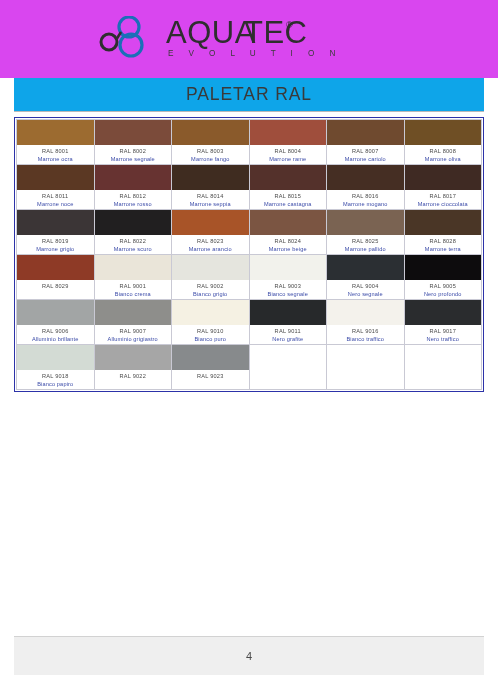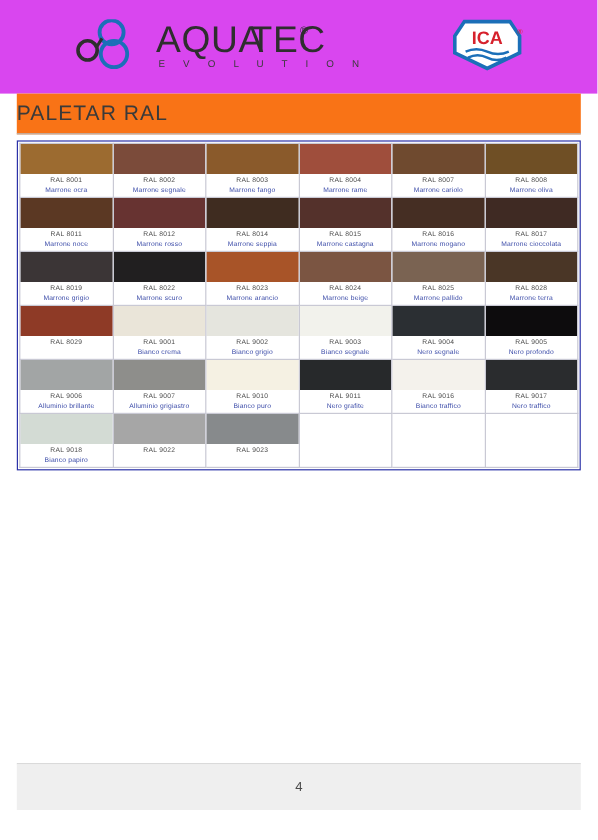--- a/index.html
+++ b/index.html
@@ -26,23 +26,24 @@
     gap: 10px;
   }
   .logo-mark { flex: 0 0 auto; }
   .logo-word { flex: 0 0 auto; }
   .logo-ica  { flex: 0 0 auto; }
 
   
   .title-bar {
     margin: 0 14px;
     height: 33px;
-    background: #f97316;
+    background: #0ea5e9;
     display: flex;
     align-items: center;
+    justify-content: center;
     border-bottom: 1px solid #b9b9b9;
   }
   .title-bar .title {
     font-size: 17.5px;
     letter-spacing: 0.9px;
     color: #3a3a3a;
     font-weight: 400;
   }
 
   
@@ -136,29 +137,20 @@
 
   <span class="logo-word">
     <svg width="235" height="46" viewBox="0 0 235 46" aria-hidden="true">
       <text x="0" y="29" font-family="'Liberation Sans', sans-serif" font-size="31" font-weight="400" letter-spacing="0.5" fill="#2e2e2e">AQUA</text>
       <text x="78" y="29" font-family="'Liberation Sans', sans-serif" font-size="31" font-weight="400" letter-spacing="0.5" fill="#2e2e2e">TEC</text>
       <text x="120" y="14" font-family="'Liberation Sans', sans-serif" font-size="9" fill="#2e2e2e">®</text>
       <text x="2" y="42" font-family="'Liberation Sans', sans-serif" font-size="8.2" letter-spacing="6.4" fill="#3a3a3a">E V O L U T I O N</text>
     </svg>
   </span>
 
-  <span class="logo-ica">
-    <svg width="62" height="46" viewBox="0 0 62 46" aria-hidden="true">
-      <path d="M12 4 L50 4 L58 16 L58 30 L31 43 L4 30 L4 16 Z" fill="#ffffff" stroke="#1b6fb8" stroke-width="3"></path>
-      <text x="31" y="23" text-anchor="middle" font-family="'Liberation Sans', sans-serif" font-size="15" font-weight="bold" fill="#d6212c">ICA</text>
-      <path d="M13 29 q9 -4 18 0 t18 0" fill="none" stroke="#1b6fb8" stroke-width="2"></path>
-      <path d="M15 34 q8 -4 16 0 t16 0" fill="none" stroke="#1b6fb8" stroke-width="2"></path>
-      <text x="56" y="14" font-family="'Liberation Sans', sans-serif" font-size="6" fill="#d6212c">®</text>
-    </svg>
-  </span>
 
 </div>
 
 <div class="title-bar">
   <span class="title">PALETAR RAL</span>
 </div>
 
 <div class="palette-wrap">
   <table class="palette">
     <tbody>

